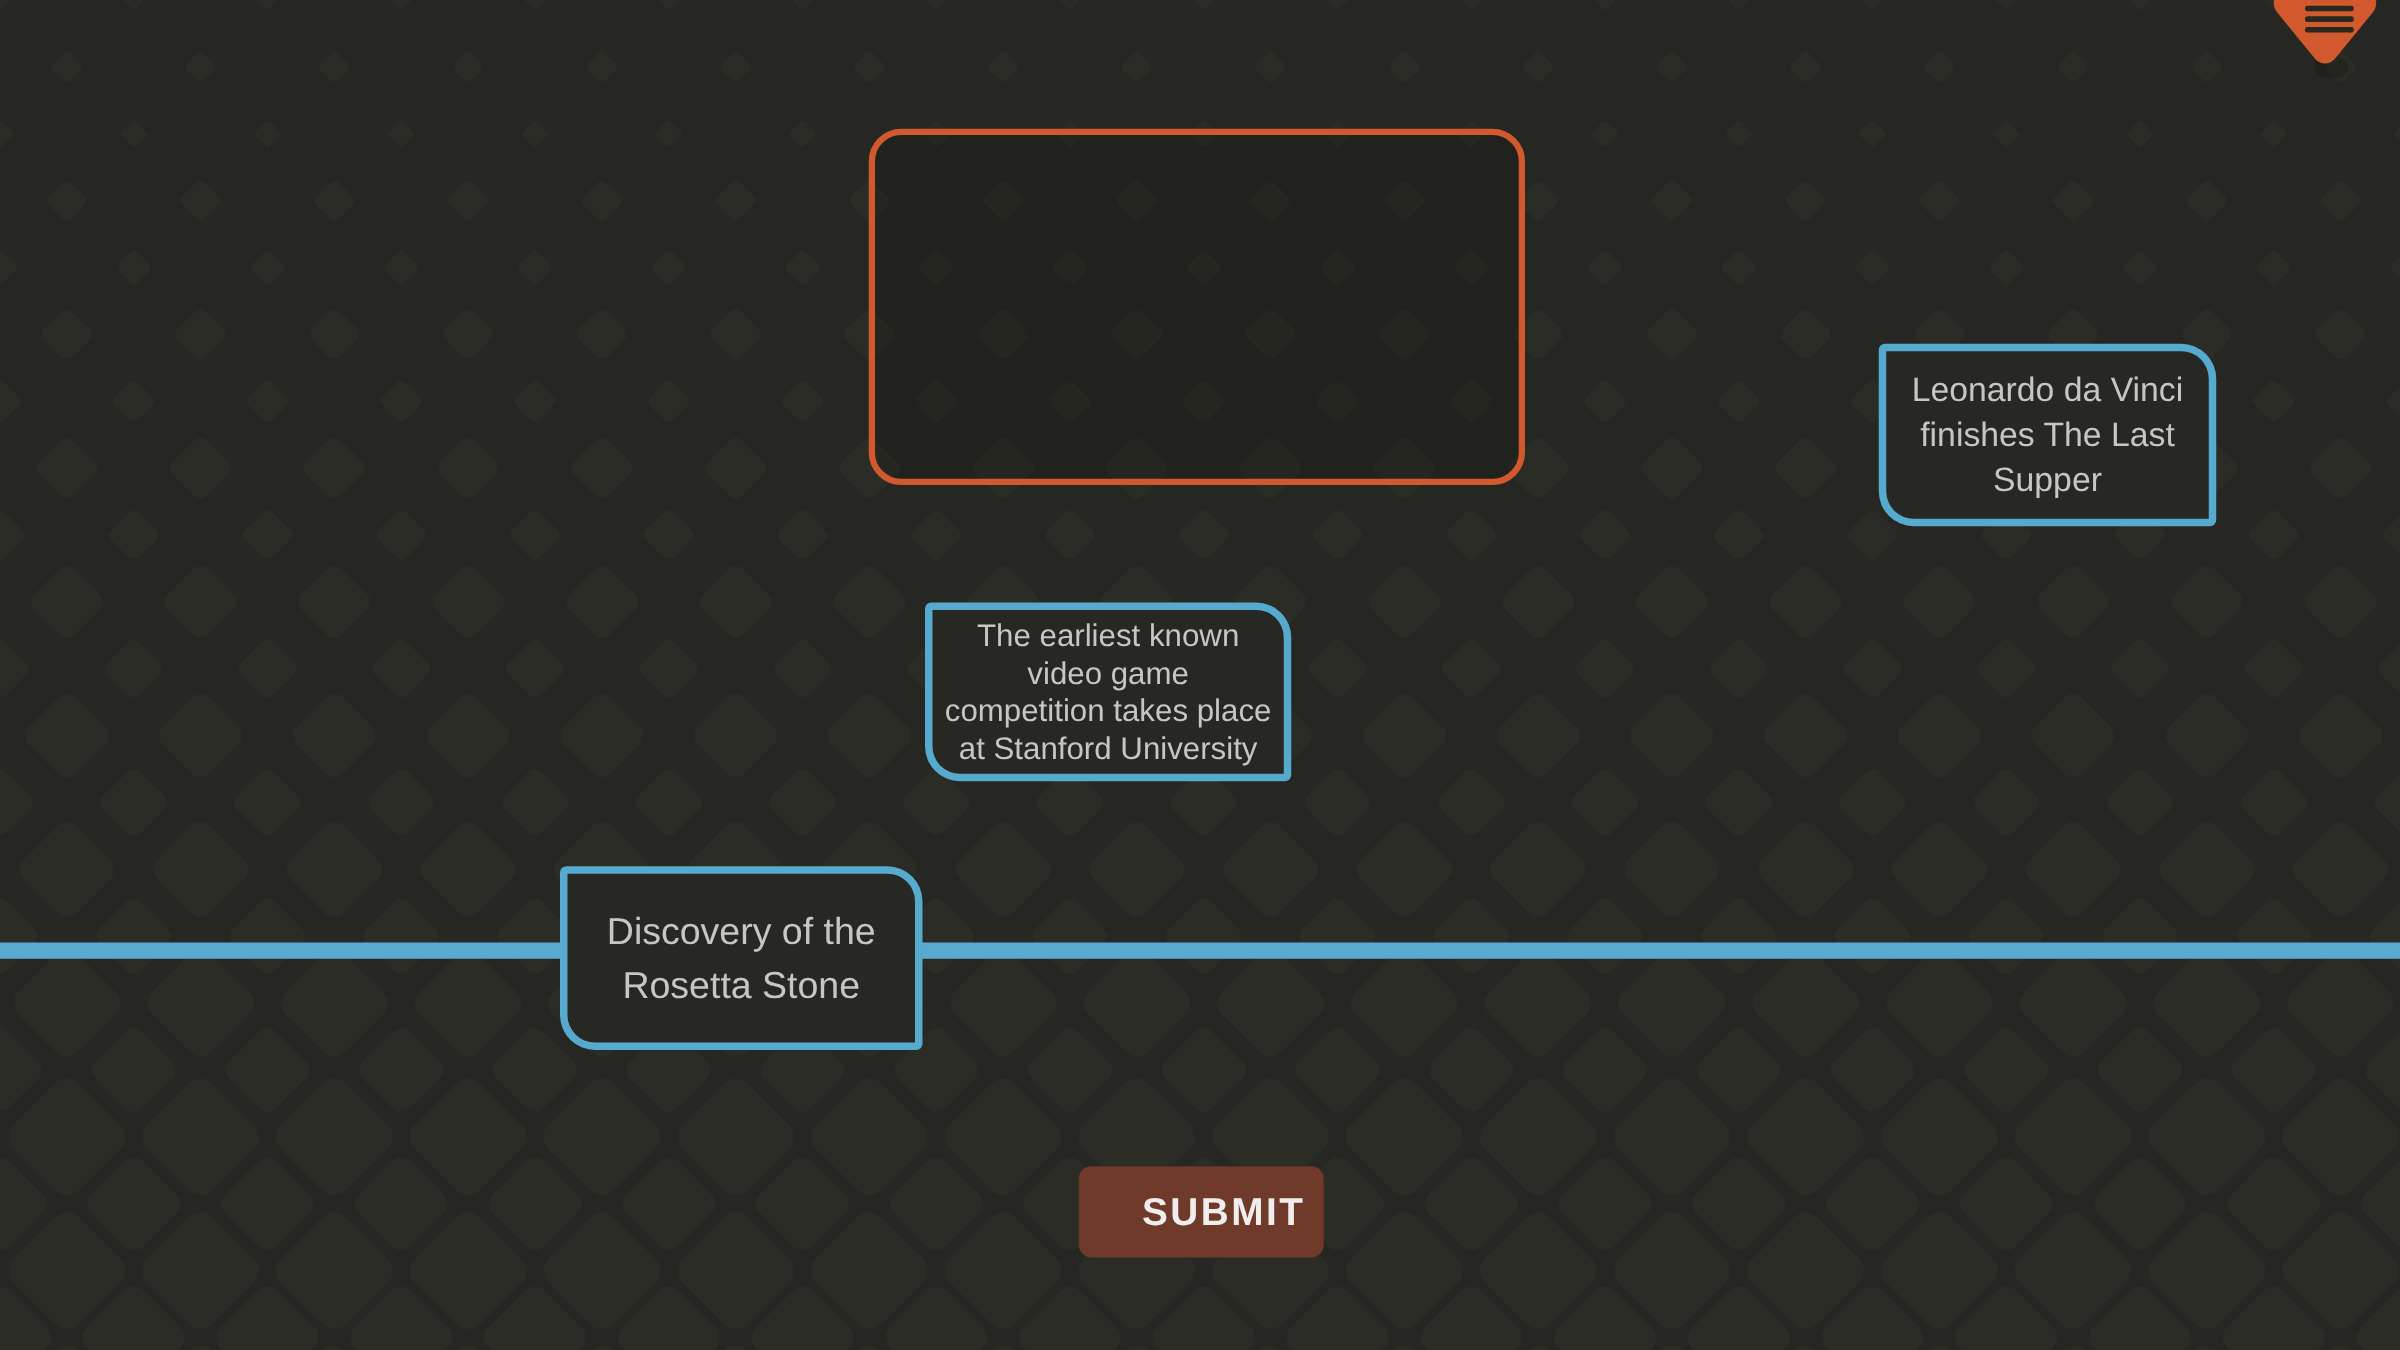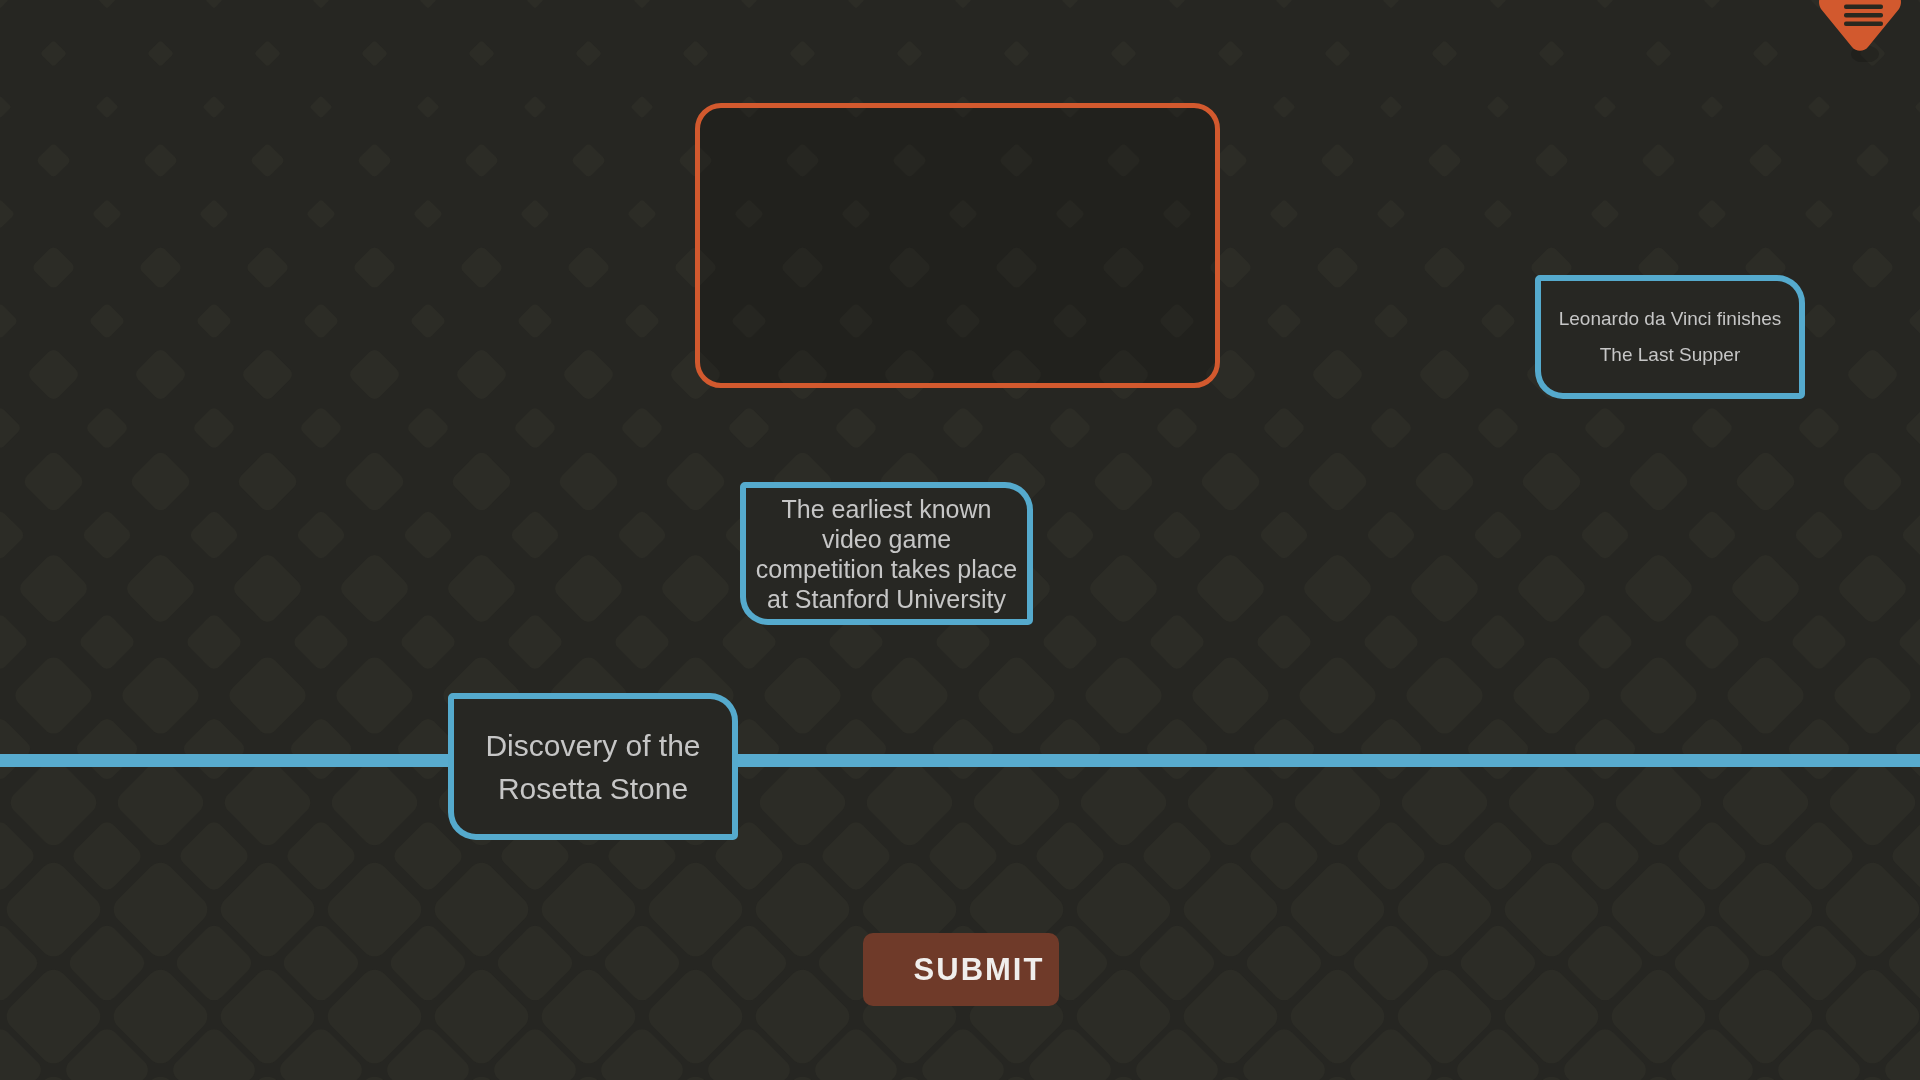--- a/index.html
+++ b/index.html
@@ -47,22 +47,22 @@
     background: #272723;
     border: 6px solid #55aacd;
     border-radius: 5px 28px 5px 28px;
     color: #c6c6c6;
     z-index: 3;
     cursor: grab;
   }
   .event-card .card-text { display: block; }
   .card-leonardo {
     left: 803px; top: 167px;
-    width: 270px; height: 124px;
-    font-size: 19px; line-height: 36px; margin-left: 32px;
+    width: 270px; height: 146px;
+    font-size: 27px; line-height: 36px;
   }
   .card-leonardo .card-text { width: 242px; }
   .card-videogame {
     left: 740px; top: 482px;
     width: 293px; height: 143px;
     font-size: 25px; line-height: 30px;
   }
   .card-videogame .card-text { width: 264px; }
   .card-rosetta {
     left: 448px; top: 693px;

